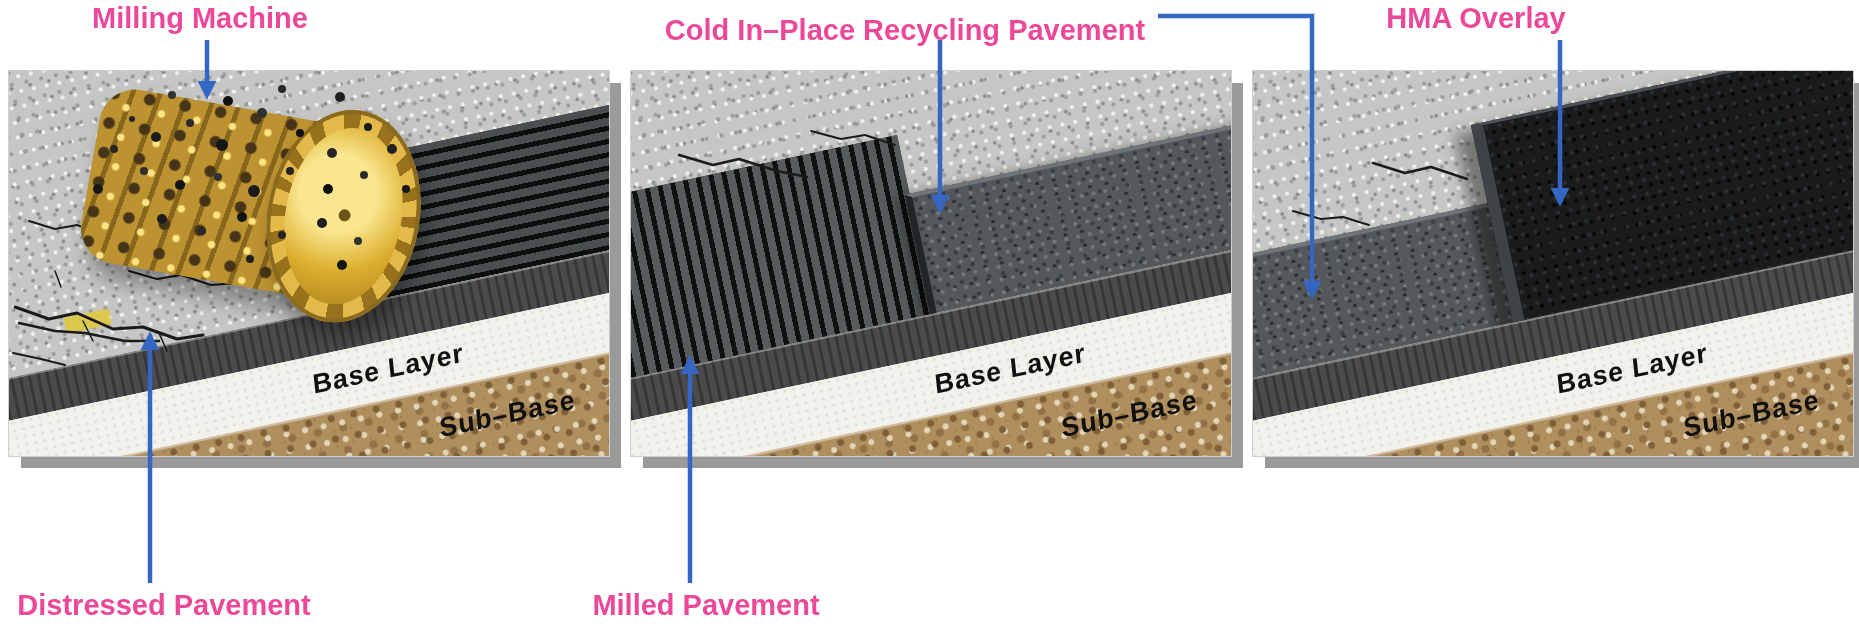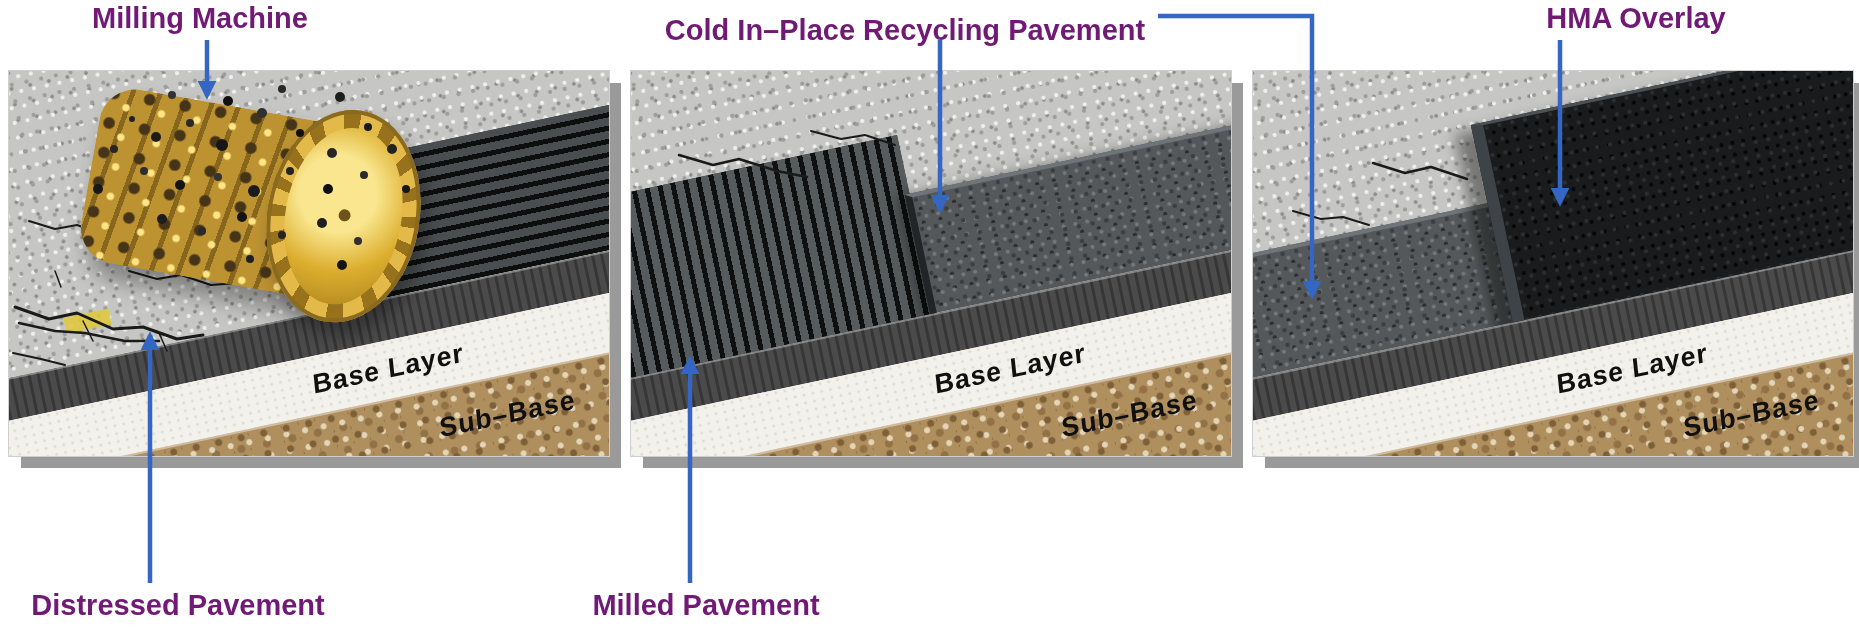--- a/index.html
+++ b/index.html
@@ -1,21 +1,21 @@
 <!DOCTYPE html>
 <html><head>
 <meta charset="utf-8">
 <style>
   html,body{margin:0;padding:0;background:#fff;}
   .stage{position:relative;width:1859px;height:627px;background:#fff;overflow:hidden;
          font-family:"Liberation Sans",sans-serif;}
 
   
   .toplabel,.bottomlabel{position:absolute;transform:translateX(-50%);
-     font-weight:700;font-size:29px;line-height:34px;color:#701a75;white-space:nowrap;z-index:20;}
+     font-weight:700;font-size:29px;line-height:34px;color:#ec4899;white-space:nowrap;z-index:20;}
   .toplabel{top:1px;}
   .bottomlabel{top:588px;}
 
   
   .annotations{position:absolute;left:0;top:0;width:1859px;height:627px;z-index:15;pointer-events:none;}
   .arrow{fill:none;stroke:#3566C4;stroke-width:4.5;}
 
   
   .panel{position:absolute;top:70px;width:600px;height:385px;background:#fff;
          border:1px solid #cfcfcf;box-shadow:12px 12px 0 -1px #9a9a9a;overflow:hidden;}
@@ -204,17 +204,17 @@
     <polyline class="arrow" points="207,40 207,96" marker-end="url(#ah)"></polyline>
     <polyline class="arrow" points="940,40 940,210" marker-end="url(#ah)"></polyline>
     <polyline class="arrow" points="1158,16 1312,16 1312,296" marker-end="url(#ah)"></polyline>
     <polyline class="arrow" points="1560,40 1560,203" marker-end="url(#ah)"></polyline>
     <polyline class="arrow" points="150,583 150,335" marker-end="url(#ah)"></polyline>
     <polyline class="arrow" points="690,583 690,359" marker-end="url(#ah)"></polyline>
   </svg>
 
   <div class="toplabel" style="left:200px;">Milling Machine</div>
   <div class="toplabel" style="left:905px;margin-top:12px;">Cold In–Place Recycling Pavement</div>
-  <div class="toplabel" style="left:1636px;text-align:center;">HMA Overlay</div>
-  <div class="bottomlabel" style="left:178px;">Distressed Pavement</div>
+  <div class="toplabel" style="left:1476px;text-align:center;">HMA Overlay</div>
+  <div class="bottomlabel" style="left:164px;">Distressed Pavement</div>
   <div class="bottomlabel" style="left:706px;">Milled Pavement</div>
 
 </div>
 
 </body></html>

